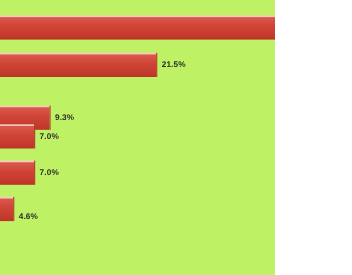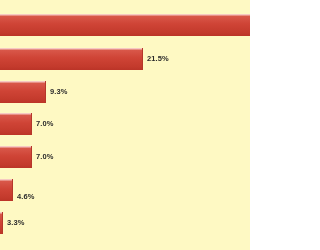--- a/index.html
+++ b/index.html
@@ -64,33 +64,33 @@
     font-weight: bold;
     color: #2b2b2b;
     white-space: nowrap;
     line-height: 1;
     letter-spacing: 0.1px;
   }
 </style>
 </head>
 <body>
 
-<div id="chart-canvas" style="background: #fef9c3;">
+<div id="chart-canvas" style="background: #bef264;">
     <div class="bar-row" style="top: 14px; height: 22px;">
       <div class="bar" style="margin-left: -28px; width: 290px;">
         <div class="bar-fill" style="border-right: none;"></div>
       </div>
     </div>
     <div class="bar-row" style="top: 48px; height: 22px;">
       <div class="bar" style="margin-left: -28px; width: 171px;">
         <div class="bar-fill"></div>
       </div>
       <span class="bar-label" style="color: rgb(43, 43, 43);">21.5%</span>
     </div>
-    <div class="bar-row" style="top: 81px; height: 22px;">
+    <div class="bar-row" style="top: 96px; height: 22px;">
       <div class="bar" style="margin-left: -28px; width: 74px;">
         <div class="bar-fill"></div>
       </div>
       <span class="bar-label" style="color: rgb(43, 43, 43);">9.3%</span>
     </div>
     <div class="bar-row" style="top: 113px; height: 22px;">
       <div class="bar" style="margin-left: -28px; width: 60px;">
         <div class="bar-fill"></div>
       </div>
       <span class="bar-label" style="color: rgb(43, 43, 43);">7.0%</span>
@@ -100,19 +100,13 @@
         <div class="bar-fill"></div>
       </div>
       <span class="bar-label" style="color: rgb(43, 43, 43);">7.0%</span>
     </div>
     <div class="bar-row" style="top: 179px; height: 22px;">
       <div class="bar" style="margin-left: -28px; width: 41px;">
         <div class="bar-fill"></div>
       </div>
       <span class="bar-label" style="color: rgb(43, 43, 43); margin-top: 13px;">4.6%</span>
     </div>
-    <div class="bar-row" style="top: 212px; height: 22px;">
-      <div class="bar" style="margin-left: -28px; width: 31px;">
-        <div class="bar-fill"></div>
-      </div>
-      <span class="bar-label" style="color: rgb(43, 43, 43);">3.3%</span>
-    </div>
   </div>
 
 </body></html>

